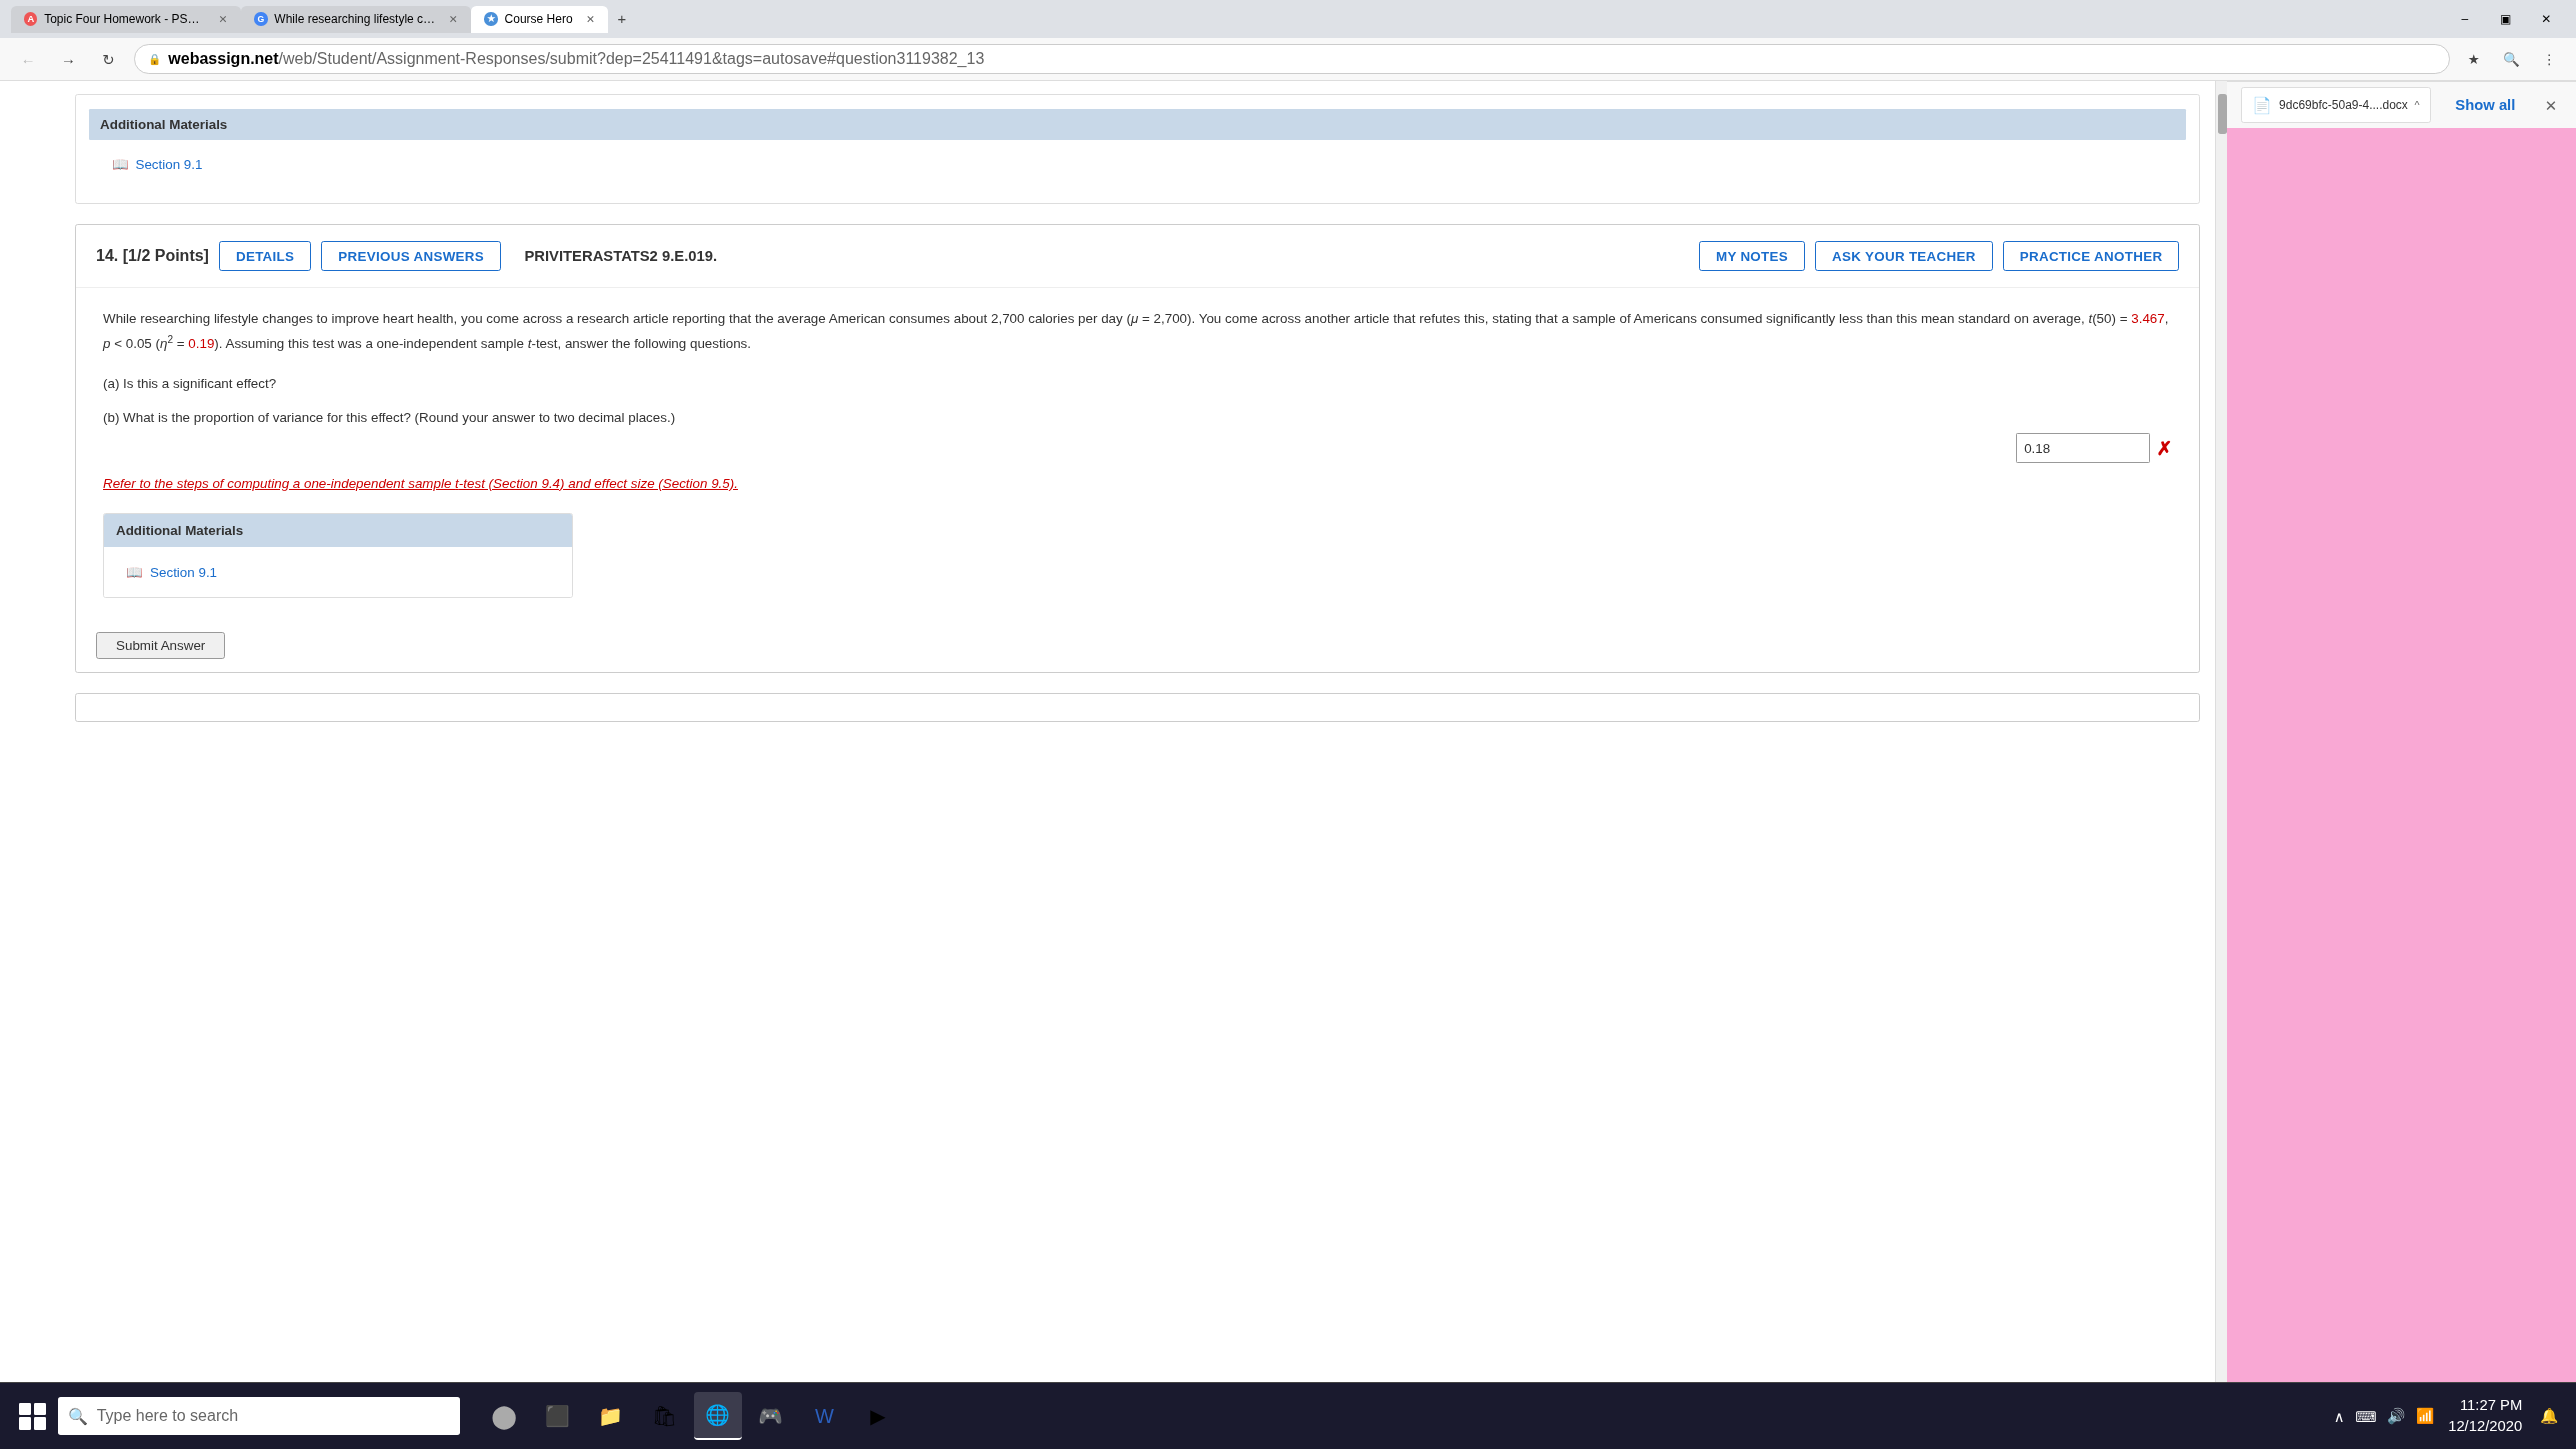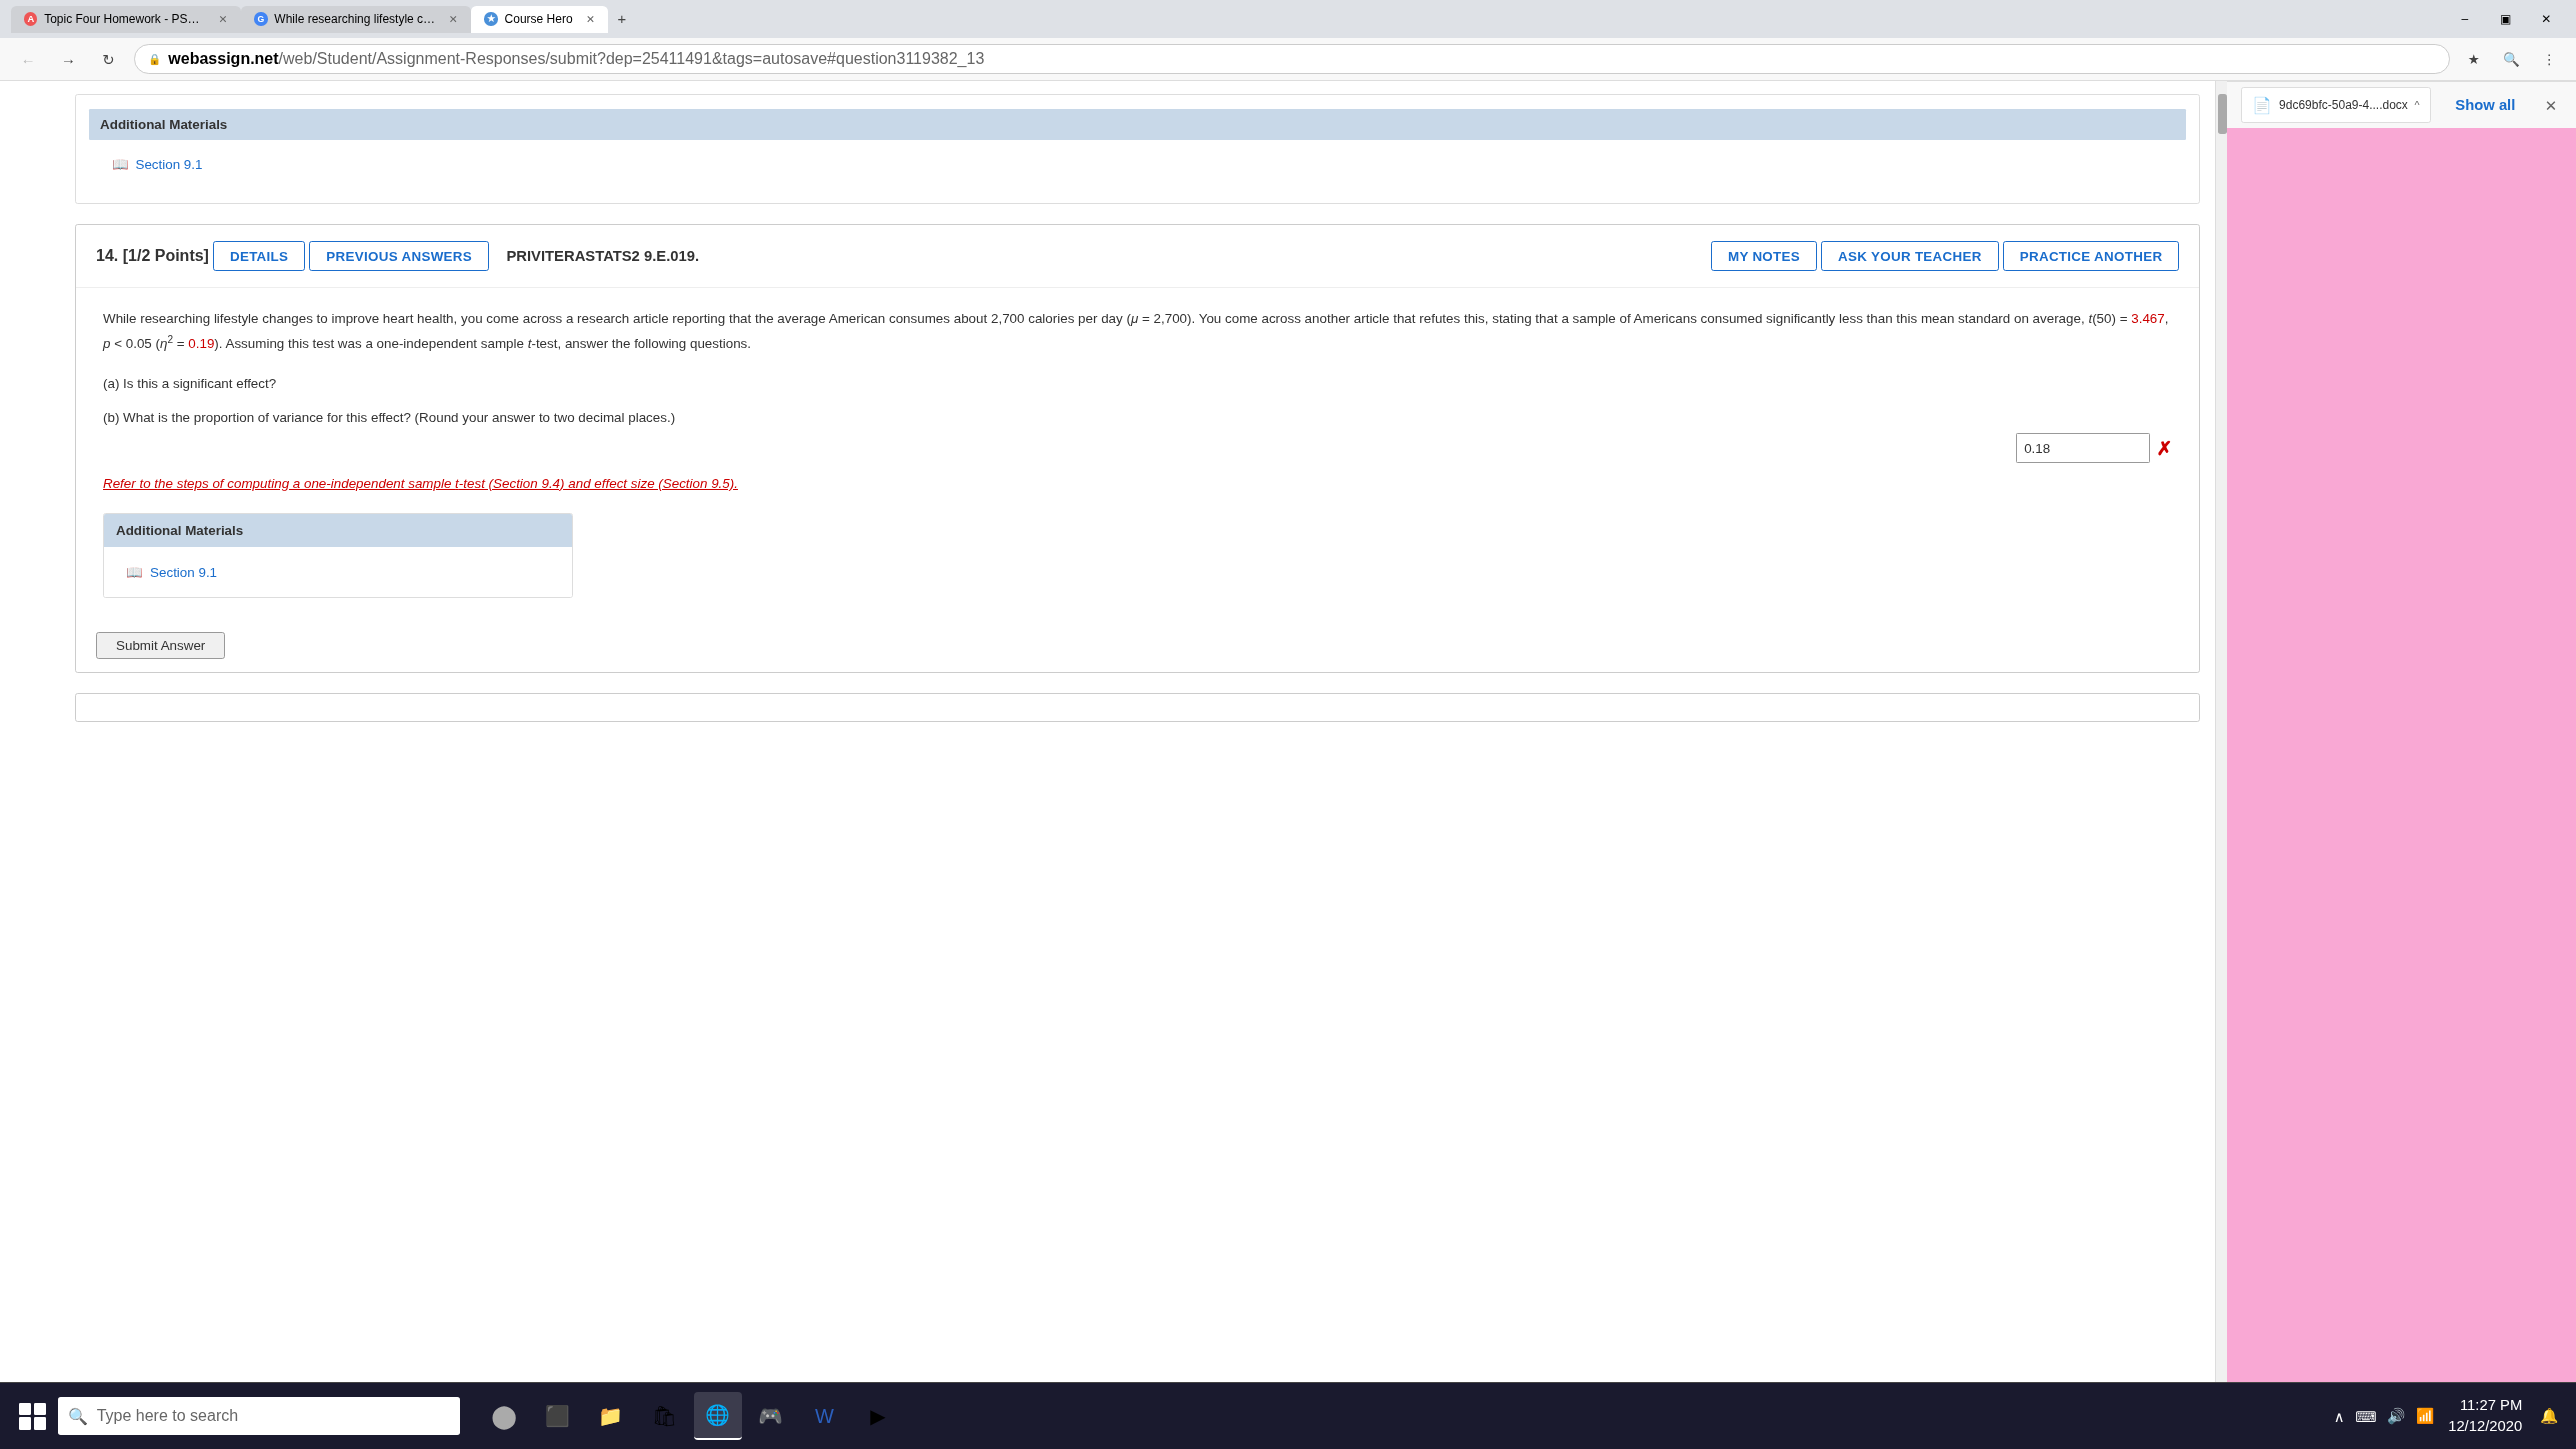--- a/index.html
+++ b/index.html
@@ -34,21 +34,21 @@
     .page-scroll { flex: 1; overflow: hidden; padding: 13.4px 27px; background: #fff; }
 
     
     .prev-section { border: 0.7px solid #ddd; border-radius: 2.7px; padding: 13.4px; margin-bottom: 20px; background: #fff; }
     .additional-materials-header { background: #c8d8e8; padding: 8px 10.7px; font-size: 13.4px; font-weight: bold; color: #333; border-radius: 1.3px; }
     .material-link { display: flex; align-items: center; gap: 6.7px; padding: 8px 10.7px; font-size: 13.4px; color: #1a6dcc; cursor: pointer; }
     .book-icon { color: #4a7ab5; font-size: 13.4px; }
 
     
     .question-container { border: 0.7px solid #ccc; border-radius: 2.7px; padding: 0; background: #fff; margin-bottom: 20px; }
-    .question-header { display: flex; align-items: center; padding: 16px 20px; gap: 4px; border-bottom: 0.7px solid #eee; flex-wrap: wrap; }
+    .question-header { display: flex; align-items: center; padding: 16px 20px; gap: 10px; border-bottom: 0.7px solid #eee; flex-wrap: wrap; }
     .question-number { font-size: 16px; font-weight: bold; color: #333; white-space: nowrap; }
     .btn-outline { padding: 6.7px 16px; border: 1.3px solid #1a6dcc; background: #fff; color: #1a6dcc; font-size: 13.4px; font-weight: bold; border-radius: 2.7px; cursor: pointer; white-space: nowrap; letter-spacing: 0.3px; }
     .question-code { font-size: 14.8px; font-weight: bold; color: #333; margin: 0 13.4px; }
     .header-spacer { flex: 1; }
 
     .question-body { padding: 20px 27px; }
     .question-text { font-size: 13.4px; line-height: 1.7; color: #333; margin-bottom: 20px; }
     .red-text { color: #cc0000; }
     .italic { font-style: italic; }
 

